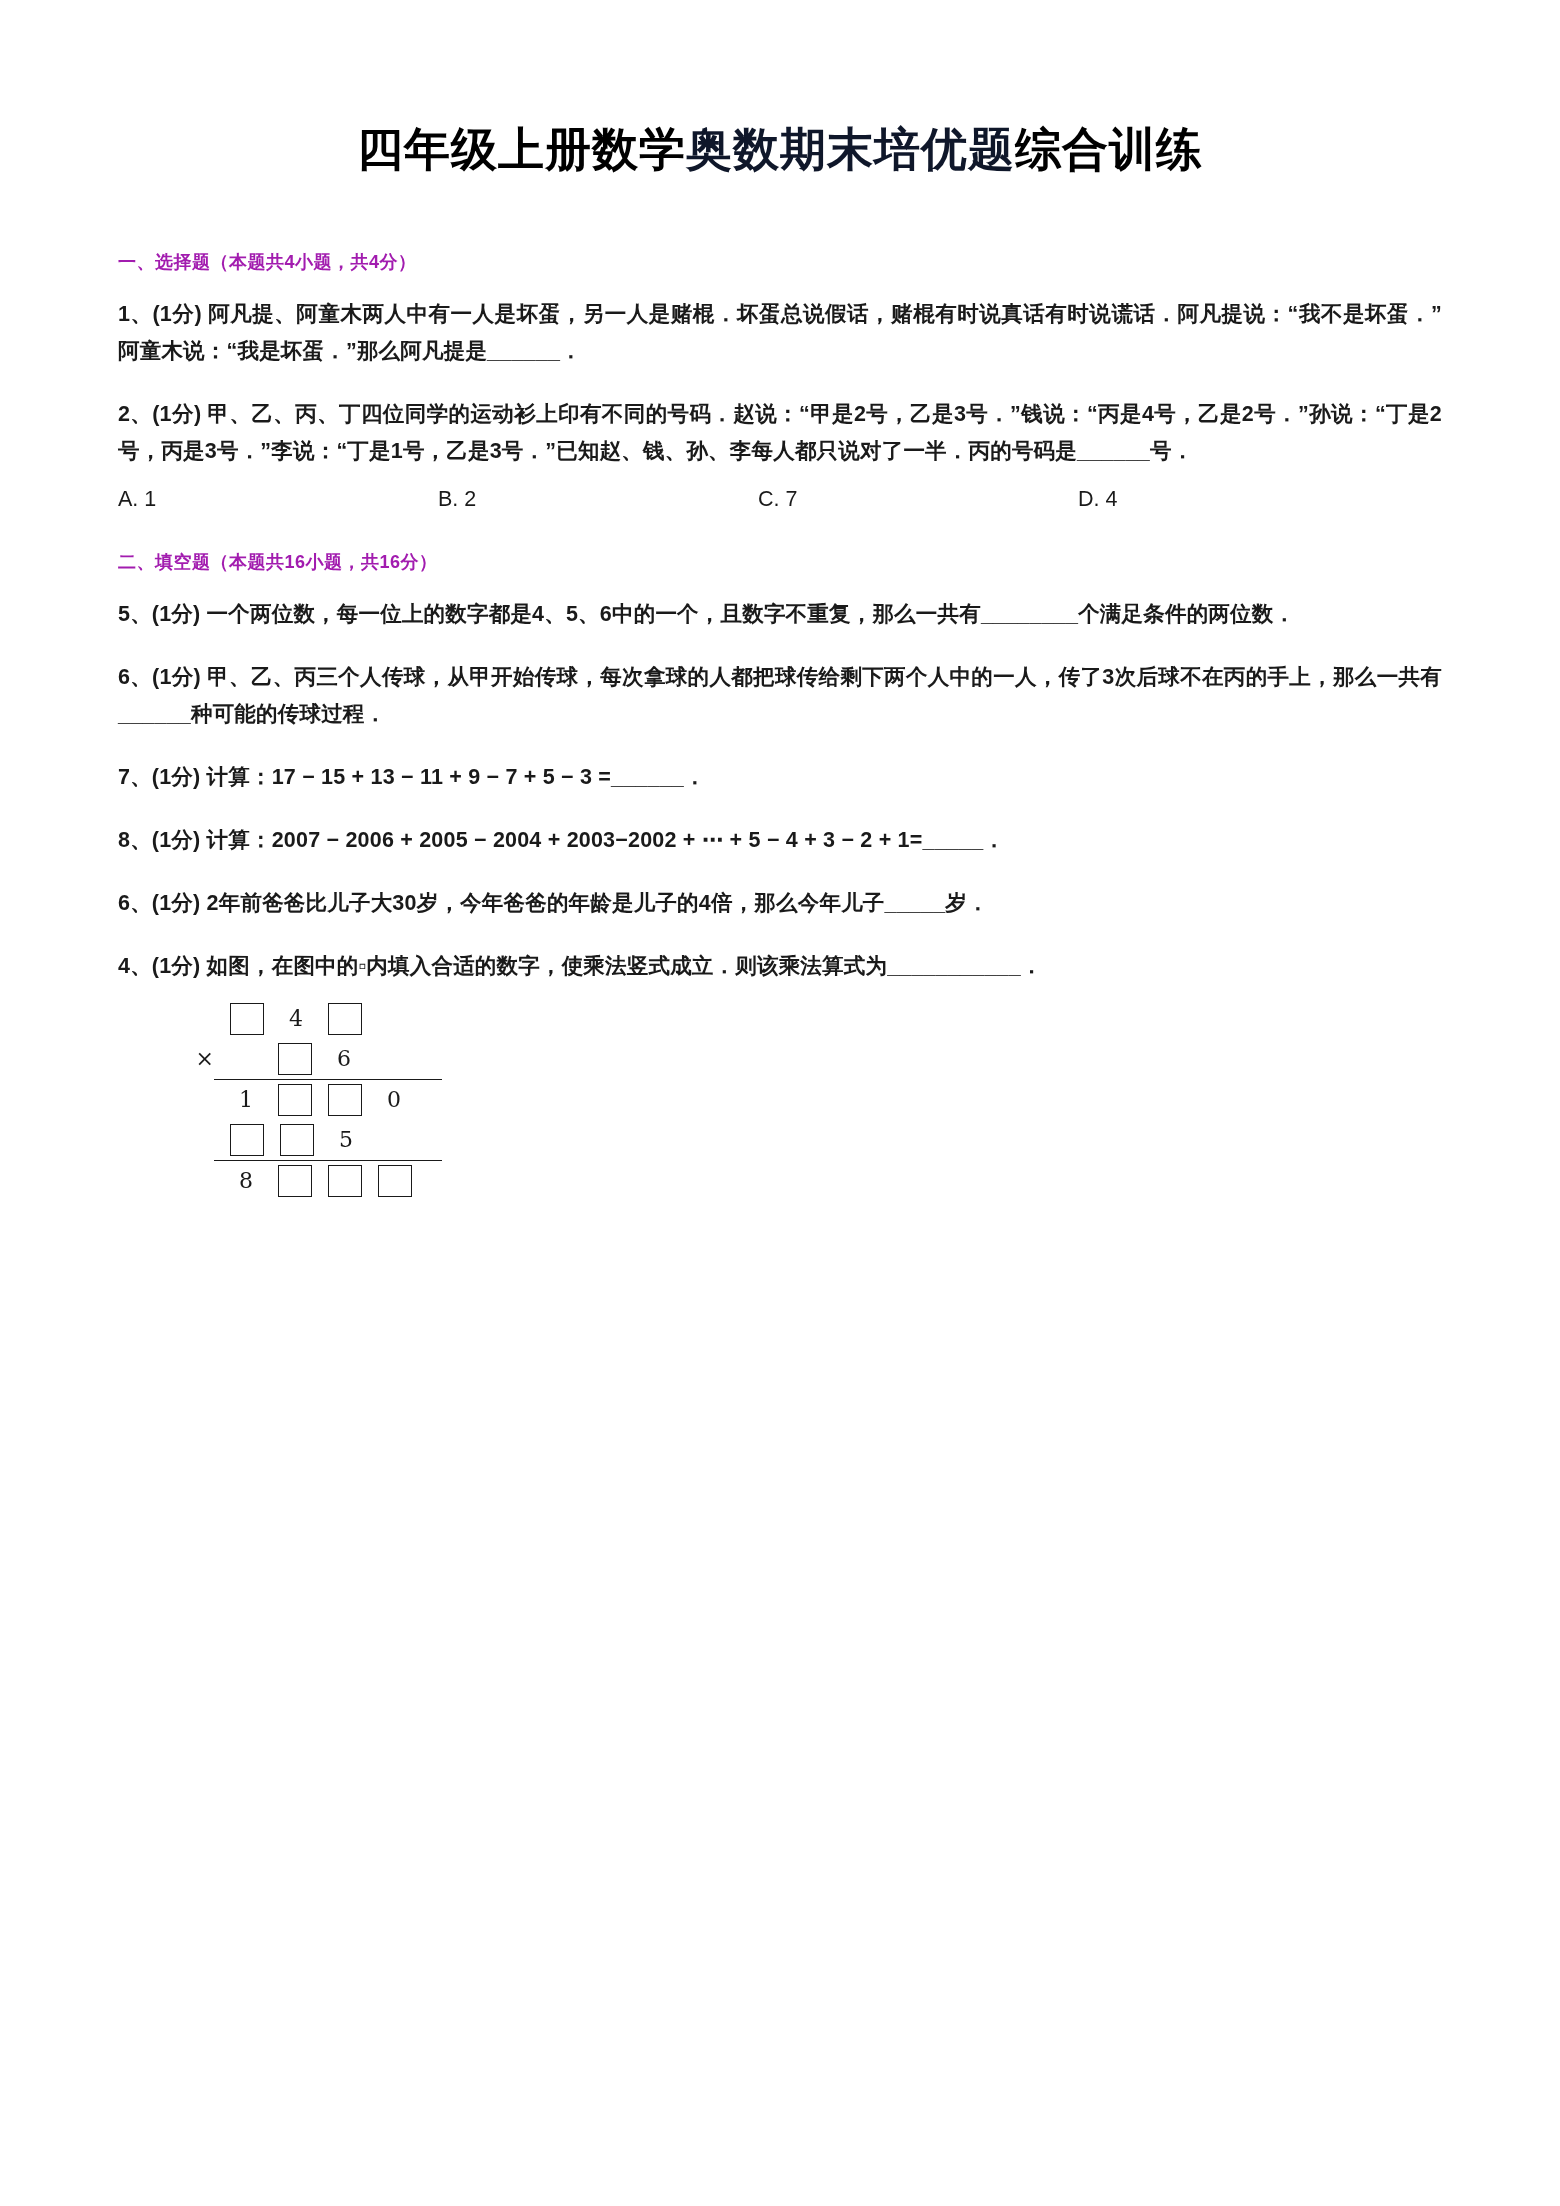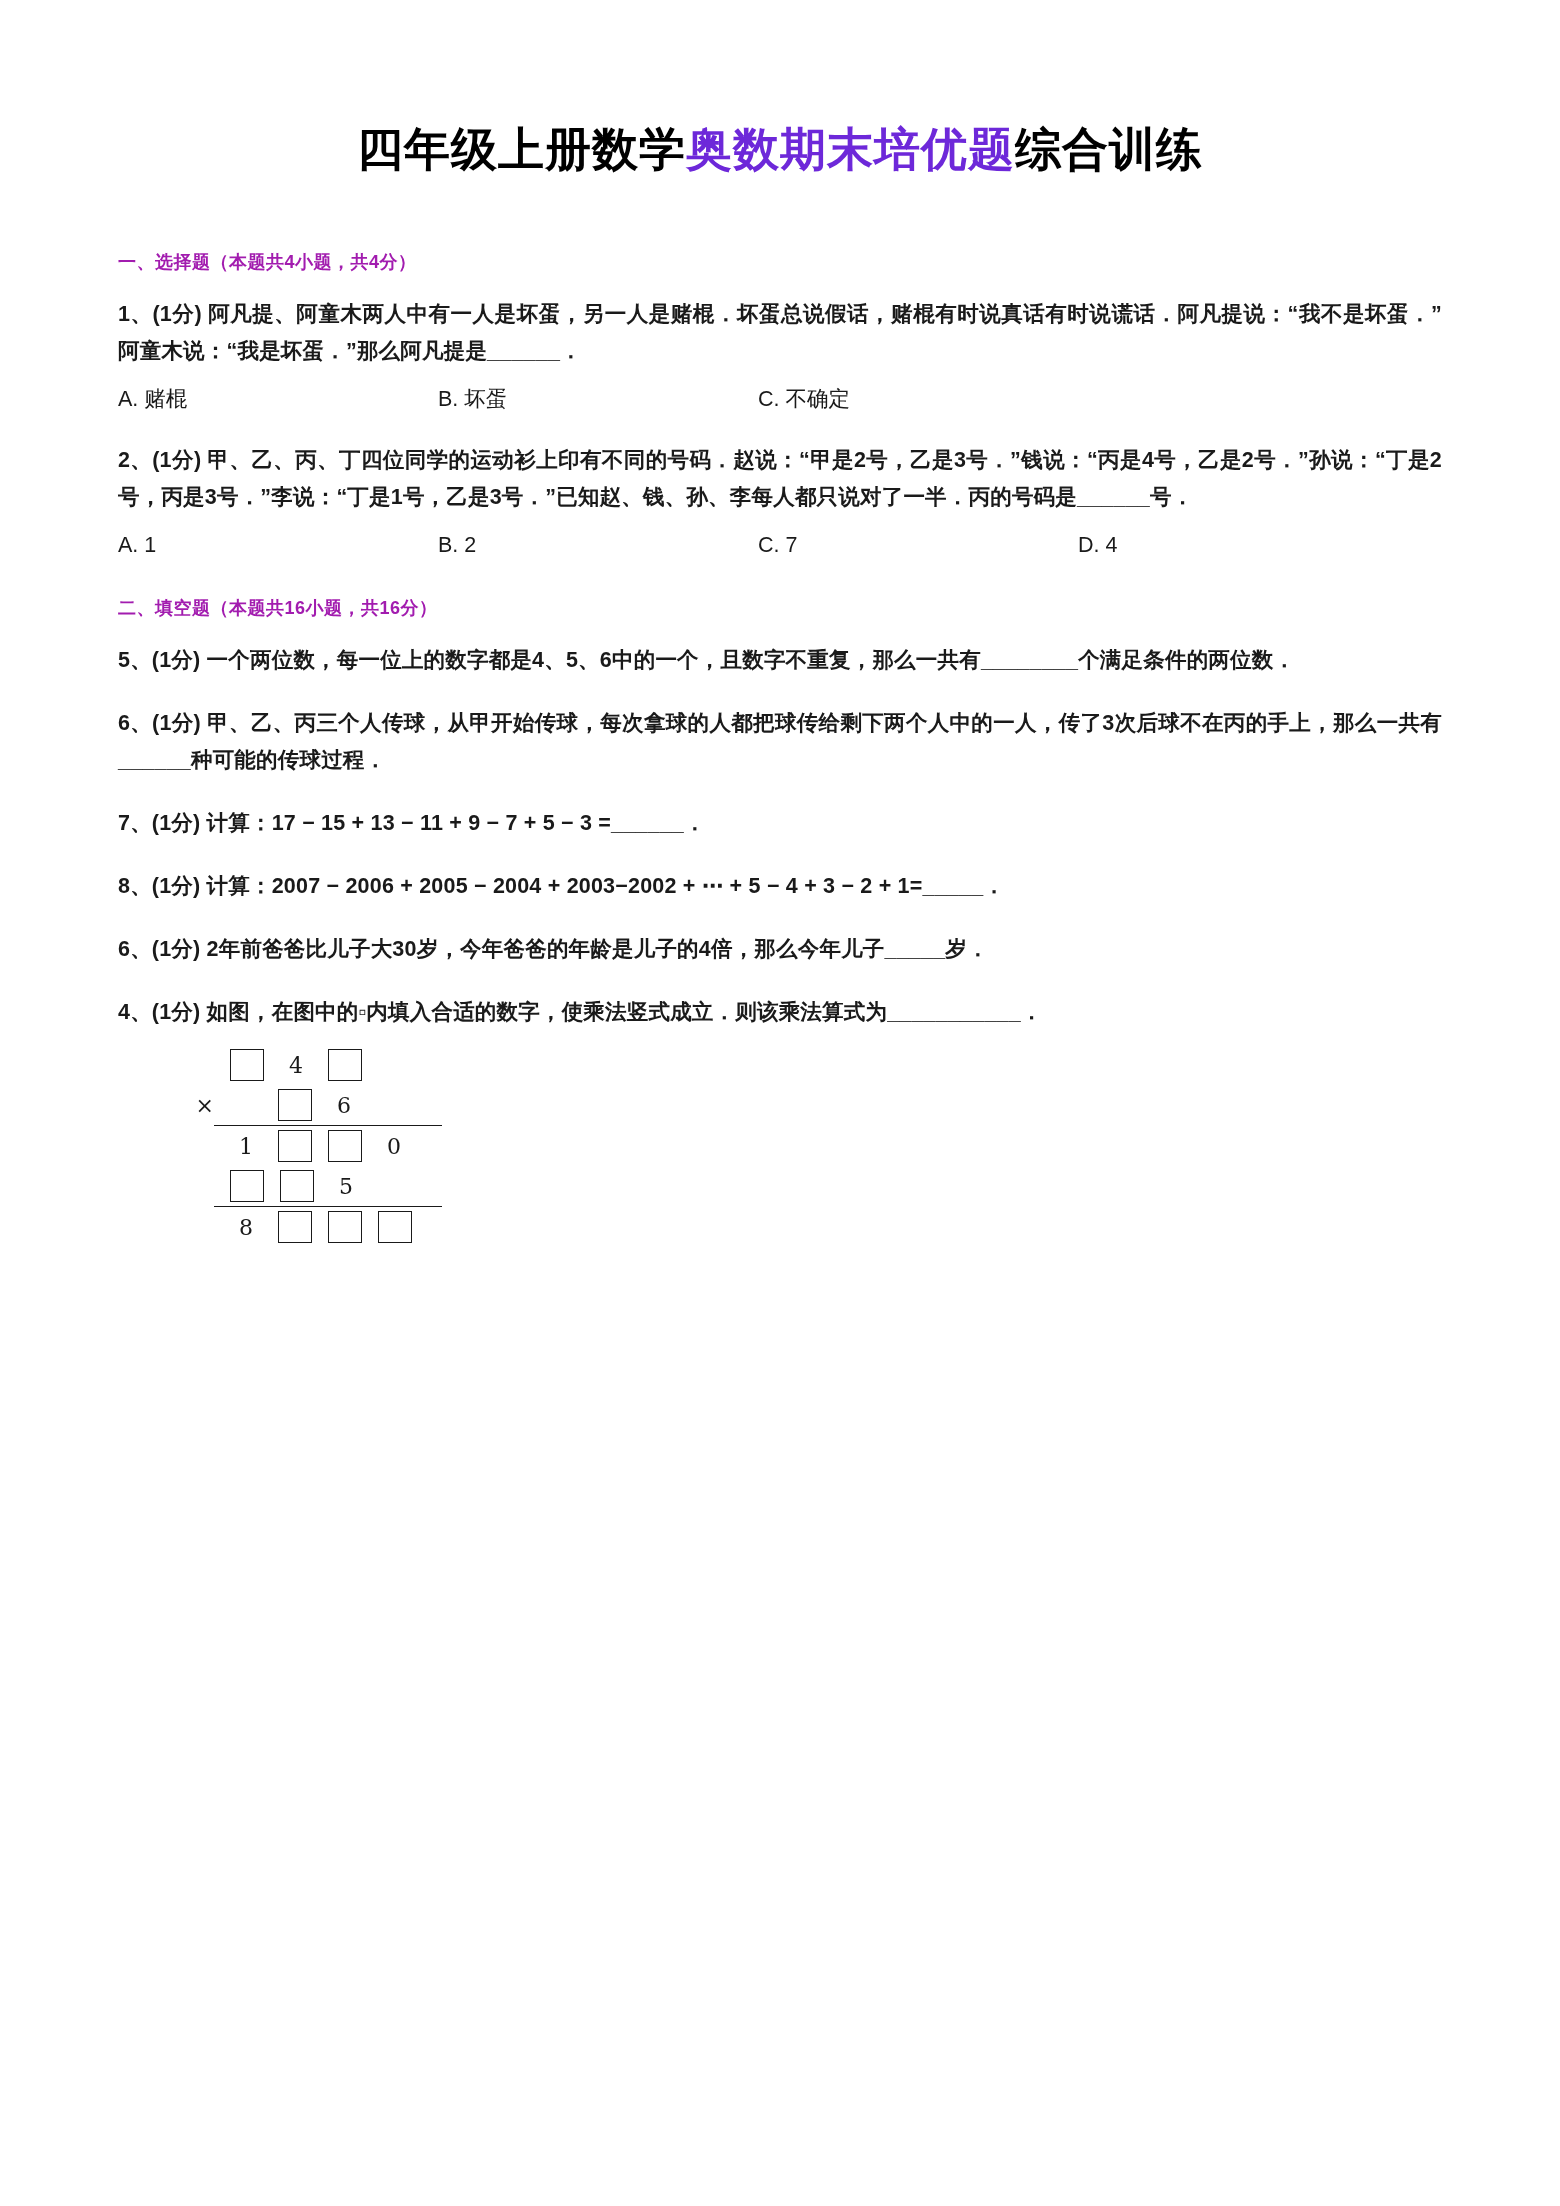--- a/index.html
+++ b/index.html
@@ -24,21 +24,21 @@
     text-align: center;
     font-size: 46px;
     font-weight: bold;
     letter-spacing: 1px;
     margin: 24px 0 70px 0;
     line-height: 1.3;
     color: #000;
     white-space: nowrap;
   }
   .doc-title .hl {
-    color: #6d28d9;
+    color: #0f172a;
   }
   .section-head {
     font-size: 18px;
     font-weight: bold;
     color: #a21caf;
     margin: 34px 0 22px 0;
     letter-spacing: 0.5px;
   }
   .q {
     margin: 0 0 26px 0;
@@ -110,25 +110,20 @@
 
   <h1 class="doc-title">
     <span>四年级上册数学</span><span class="hl">奥数期末培优题</span><span>综合训练</span>
   </h1>
 
   <div class="section">
     <div class="section-head">一、选择题（本题共4小题，共4分）</div>
 
     <div class="q">
       <div class="q-text">1、(1分) 阿凡提、阿童木两人中有一人是坏蛋，另一人是赌棍．坏蛋总说假话，赌棍有时说真话有时说谎话．阿凡提说：“我不是坏蛋．” 阿童木说：“我是坏蛋．”那么阿凡提是______．</div>
-      <div class="options cols3">
-        <div class="opt">A. 赌棍</div>
-        <div class="opt">B. 坏蛋</div>
-        <div class="opt">C. 不确定</div>
-      </div>
     </div>
 
     <div class="q">
       <div class="q-text">2、(1分) 甲、乙、丙、丁四位同学的运动衫上印有不同的号码．赵说：“甲是2号，乙是3号．”钱说：“丙是4号，乙是2号．”孙说：“丁是2号，丙是3号．”李说：“丁是1号，乙是3号．”已知赵、钱、孙、李每人都只说对了一半．丙的号码是______号．</div>
       <div class="options cols4">
         <div class="opt">A. 1</div>
         <div class="opt">B. 2</div>
         <div class="opt">C. 7</div>
         <div class="opt">D. 4</div>
       </div>

